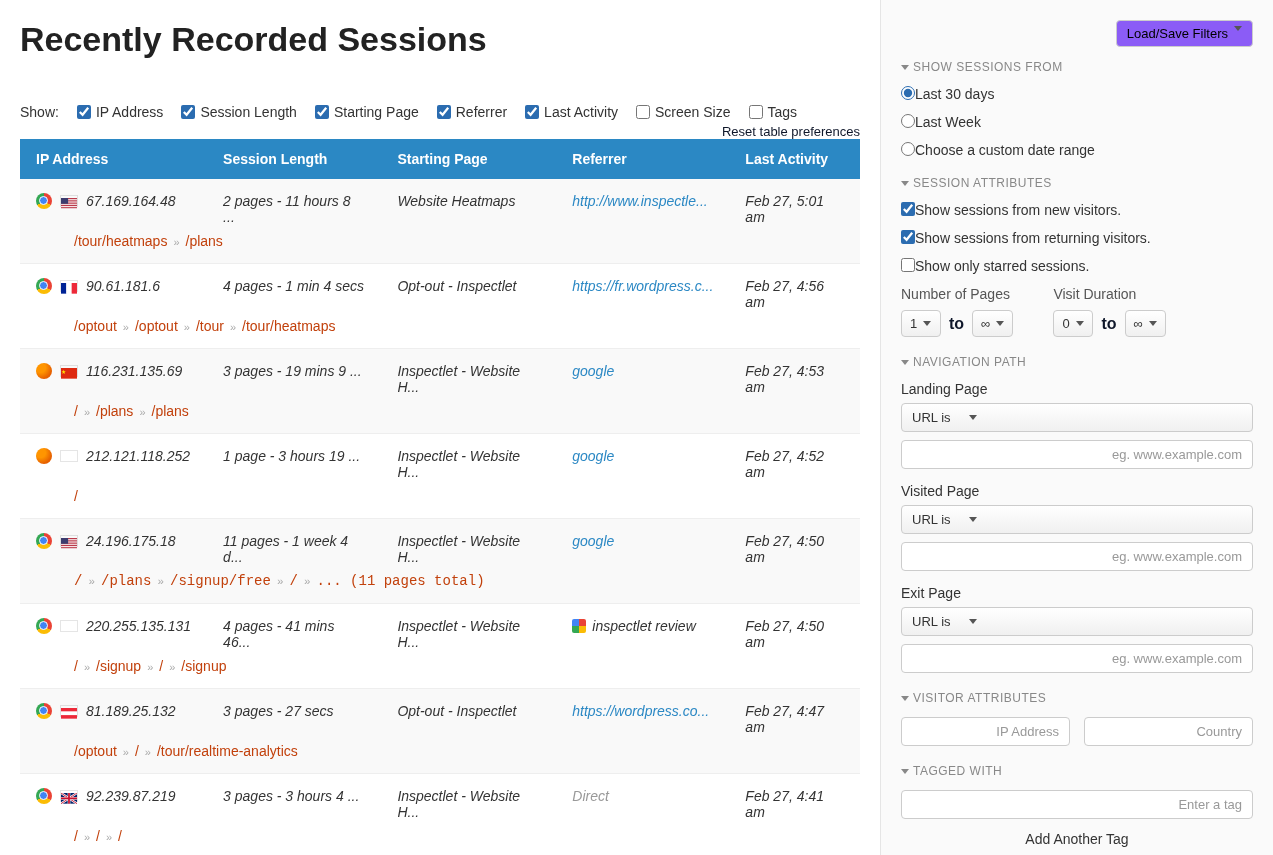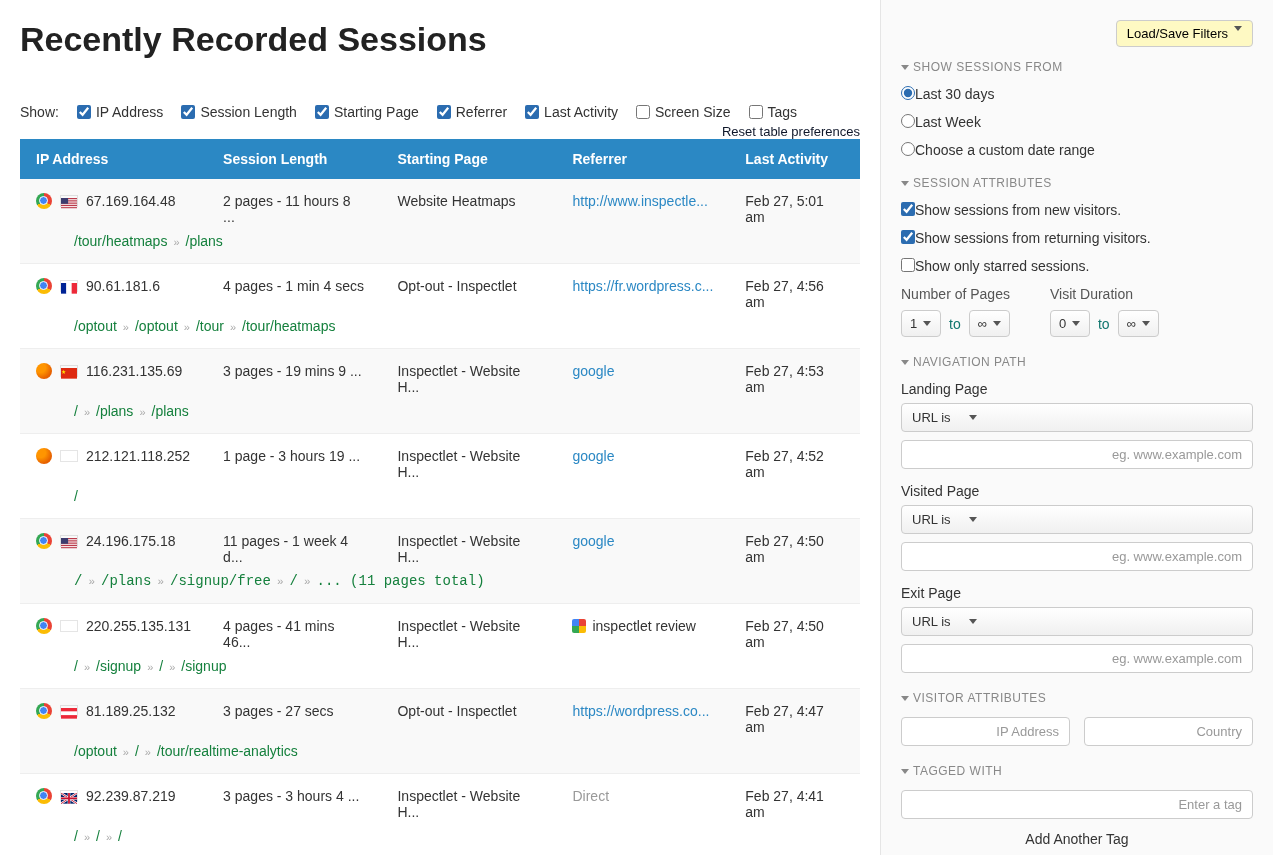--- a/index.html
+++ b/index.html
@@ -8,53 +8,53 @@
 .main { flex: 1; padding: 20px 20px 0 20px; min-width: 0; }
 .sidebar { width: 393px; background: #fafafa; border-left: 1px solid #e5e5e5; padding: 20px; }
 h1 { font-size: 34px; font-weight: 600; color: #222; margin-bottom: 45px; }
 .show-row { display: flex; align-items: center; gap: 18px; flex-wrap: wrap; font-size: 14px; margin-bottom: 4px; }
 .show-row label { display: inline-flex; align-items: center; gap: 5px; cursor: pointer; }
 .show-row input[type="checkbox"] { width: 14px; height: 14px; accent-color: #2b6cb0; }
 .reset-row { text-align: right; font-size: 13px; color: #0f172a; }
 table { width: 100%; border-collapse: collapse; }
 thead tr { background: #2b88c4; color: #fff; }
 thead th { text-align: left; padding: 12px 16px; font-weight: 600; font-size: 14px; }
-tbody tr.row-top td { padding: 14px 16px 4px 16px; vertical-align: top; }
+tbody tr.row-top td { padding: 14px 16px 4px 16px; vertical-align: top; font-style: italic; }
 tbody tr.row-bot td { padding: 4px 16px 14px 16px; }
 tbody tr.row-bot { border-bottom: 1px solid #eee; }
 .odd { background: #f9f9f9; }
 .ip-cell { display: flex; align-items: center; gap: 8px; }
 .browser-icon { width: 16px; height: 16px; border-radius: 50%; display: inline-block; flex-shrink: 0; }
 .chrome { background: conic-gradient(#EA4335 0 120deg, #FBBC05 120deg 240deg, #34A853 240deg 360deg); position: relative; }
 .chrome::after { content: ""; position: absolute; width: 7px; height: 7px; background: #4285F4; border: 1.5px solid #fff; border-radius: 50%; top: 3px; left: 3px; }
 .firefox { background: radial-gradient(circle at 30% 30%, #ff9500 30%, #e66000 70%); }
 .flag { width: 18px; height: 12px; display: inline-block; flex-shrink: 0; border: 0.5px solid rgba(0,0,0,0.1); }
 .path-row { color: #2b88c4; font-size: 14px; }
-.path-row a { color: #15803d; text-decoration: none; }
+.path-row a { color: #c2410c; text-decoration: none; }
 .chev { color: #aaa; margin: 0 6px; font-size: 11px; }
 .ref-link { color: #2b88c4; text-decoration: none; }
 .ref-direct { color: #999; }
 .ref-google { color: #2b88c4; }
 .ref-search { display: inline-flex; align-items: center; gap: 6px; color: #333; }
 .google-icon { width: 14px; height: 14px; display: inline-block; background: conic-gradient(#EA4335 0 90deg,#FBBC05 90deg 180deg,#34A853 180deg 270deg,#4285F4 270deg 360deg); border-radius: 2px; }
 
 
-.btn-dropdown { float: right; background: #fef9c3; border: 1px solid #ccc; border-radius: 4px; padding: 5px 10px; font-size: 13px; cursor: pointer; display: inline-flex; align-items: flex-start; gap: 6px; }
+.btn-dropdown { float: right; background: #8b5cf6; border: 1px solid #ccc; border-radius: 4px; padding: 5px 10px; font-size: 13px; cursor: pointer; display: inline-flex; align-items: flex-start; gap: 6px; }
 .caret { display: inline-block; width: 0; height: 0; border-left: 4px solid transparent; border-right: 4px solid transparent; border-top: 5px solid #555; }
 .filter-section { clear: both; margin-top: 18px; }
 .filter-header { font-size: 12px; letter-spacing: 0.5px; color: #888; margin-bottom: 12px; display: flex; align-items: center; gap: 4px; text-transform: uppercase; }
 .tri { display: inline-block; width: 0; height: 0; border-left: 4px solid transparent; border-right: 4px solid transparent; border-top: 5px solid #888; }
 .radio-row, .check-row { display: flex; align-items: flex-start; gap: 0; margin-bottom: 12px; font-size: 14px; color: #333; }
 .radio-row input, .check-row input { width: 14px; height: 14px; accent-color: #2b6cb0; }
 .range-row { display: flex; gap: 40px; margin-top: 4px; }
 .range-col { }
 .range-label { font-size: 14px; color: #555; margin-bottom: 8px; }
 .range-inputs { display: flex; align-items: center; gap: 8px; }
 .small-select { background: linear-gradient(#fff,#f0f0f0); border: 1px solid #ccc; border-radius: 4px; padding: 5px 8px; font-size: 13px; display: inline-flex; align-items: center; gap: 6px; cursor: pointer; min-width: 40px; }
-.to-text { font-size: 14px; color: #0f766e; }
+.to-text { font-size: 16px; color: #0f172a; font-weight: bold; }
 .nav-field { margin-bottom: 14px; }
 .nav-label { font-size: 14px; color: #333; margin-bottom: 6px; }
 .nav-inputs { display: flex; gap: 8px; flex-direction: column; }
 .url-select { background: linear-gradient(#fff,#f0f0f0); border: 1px solid #ccc; border-radius: 4px; padding: 6px 10px; font-size: 13px; display: inline-flex; align-items: center; gap: 18px; cursor: pointer; }
 .text-input { flex: 1; border: 1px solid #ccc; border-radius: 4px; padding: 6px 10px; font-size: 13px; color: #333; text-align: right; }
 .text-input::placeholder { color: #999; }
 .visitor-row { display: flex; gap: 14px; }
 .visitor-row .text-input { width: 145px; }
 .add-tag { text-align: center; font-size: 14px; color: #333; margin-top: 12px; }
 </style>

